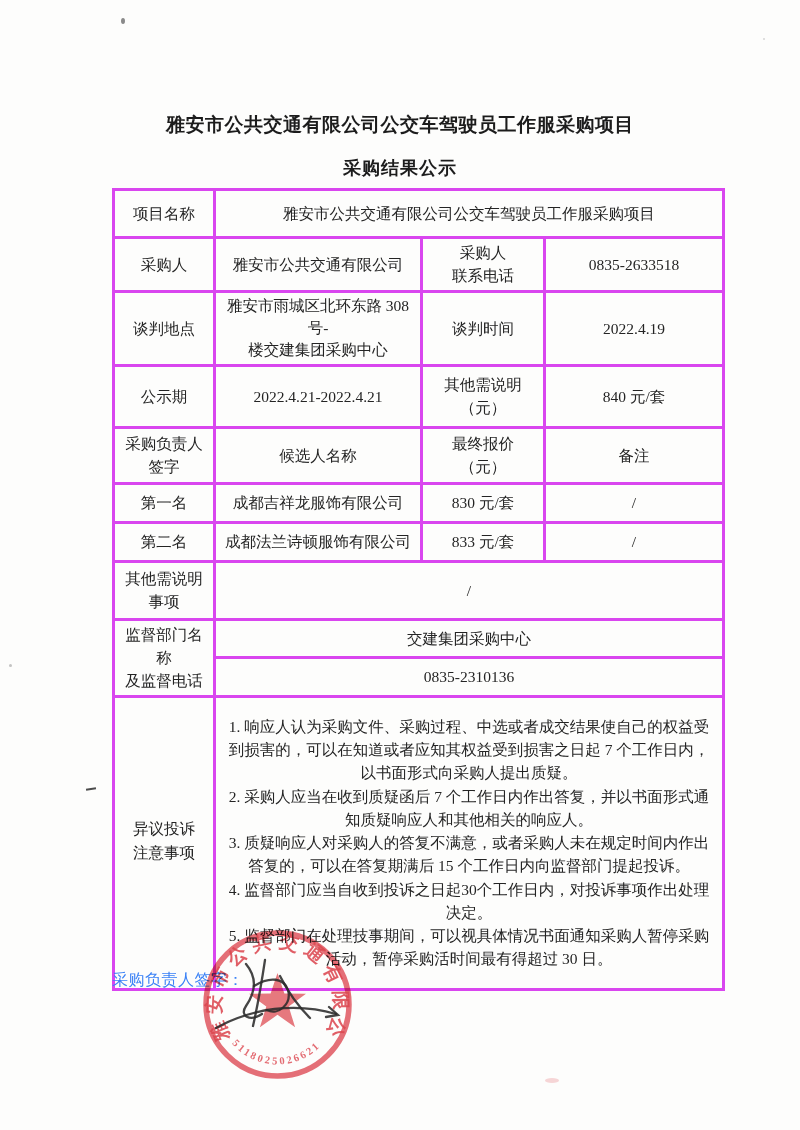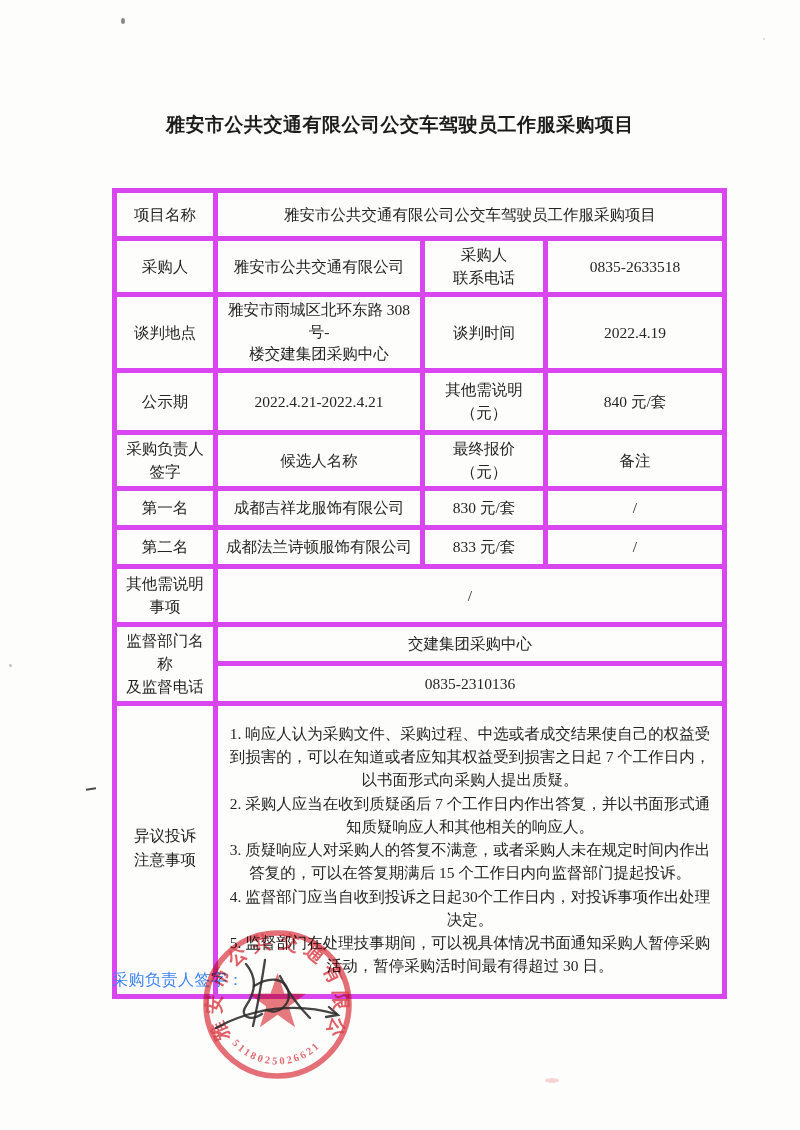--- a/index.html
+++ b/index.html
@@ -25,21 +25,21 @@
     text-align:center;margin:0;
     font-family:"Liberation Sans","DejaVu Sans",sans-serif;
     font-size:18px;font-weight:700;letter-spacing:1px;color:#1c1c1c;
   }
   table.grid{
     position:absolute;left:112px;top:188px;
     width:610px;table-layout:fixed;
     border-collapse:collapse;
   }
   table.grid td{
-    border:5px solid #d946ef;
+    border:3px solid #d946ef;
     text-align:center;vertical-align:middle;
     font-size:15.5px;line-height:1.5;color:#242424;
     padding:2px 6px;
     overflow:hidden;
   }
   .pre{white-space:pre-line;}
   tr.h48{height:48px} tr.h59{height:51px} tr.h51{height:51px}
   tr.h62{height:62px} tr.h56{height:56px} tr.h39{height:39px}
   tr.h58{height:58px} tr.h36{height:36px} tr.h293{height:293px}
   td.notice-label{line-height:2.35;font-family:Liberation Mono, monospace;}
@@ -78,20 +78,21 @@
 
 <div class="page">
 
   <div class="speck" style="left:121px;top:18px;width:4px;height:6px;"></div>
   <div class="speck" style="left:9px;top:664px;width:3px;height:3px;opacity:.5;"></div>
   <div class="speck" style="left:763px;top:38px;width:2px;height:2px;opacity:.35;"></div>
   <div class="artifact-dash" style="left:86px;top:788px;width:10px;height:2px;transform:rotate(-8deg);"></div>
   <div class="red-smudge" style="left:545px;top:1078px;width:14px;height:5px;"></div>
 
   <h1 class="doc-title">雅安市公共交通有限公司公交车驾驶员工作服采购项目</h1>
+  <h2 class="doc-subtitle">采购结果公示</h2>
 
   <table class="grid">
     <colgroup>
       <col style="width:101px">
         <col style="width:207px">
         <col style="width:123px">
         <col style="width:179px">
     </colgroup>
     <tbody>
       <tr class="h48">

